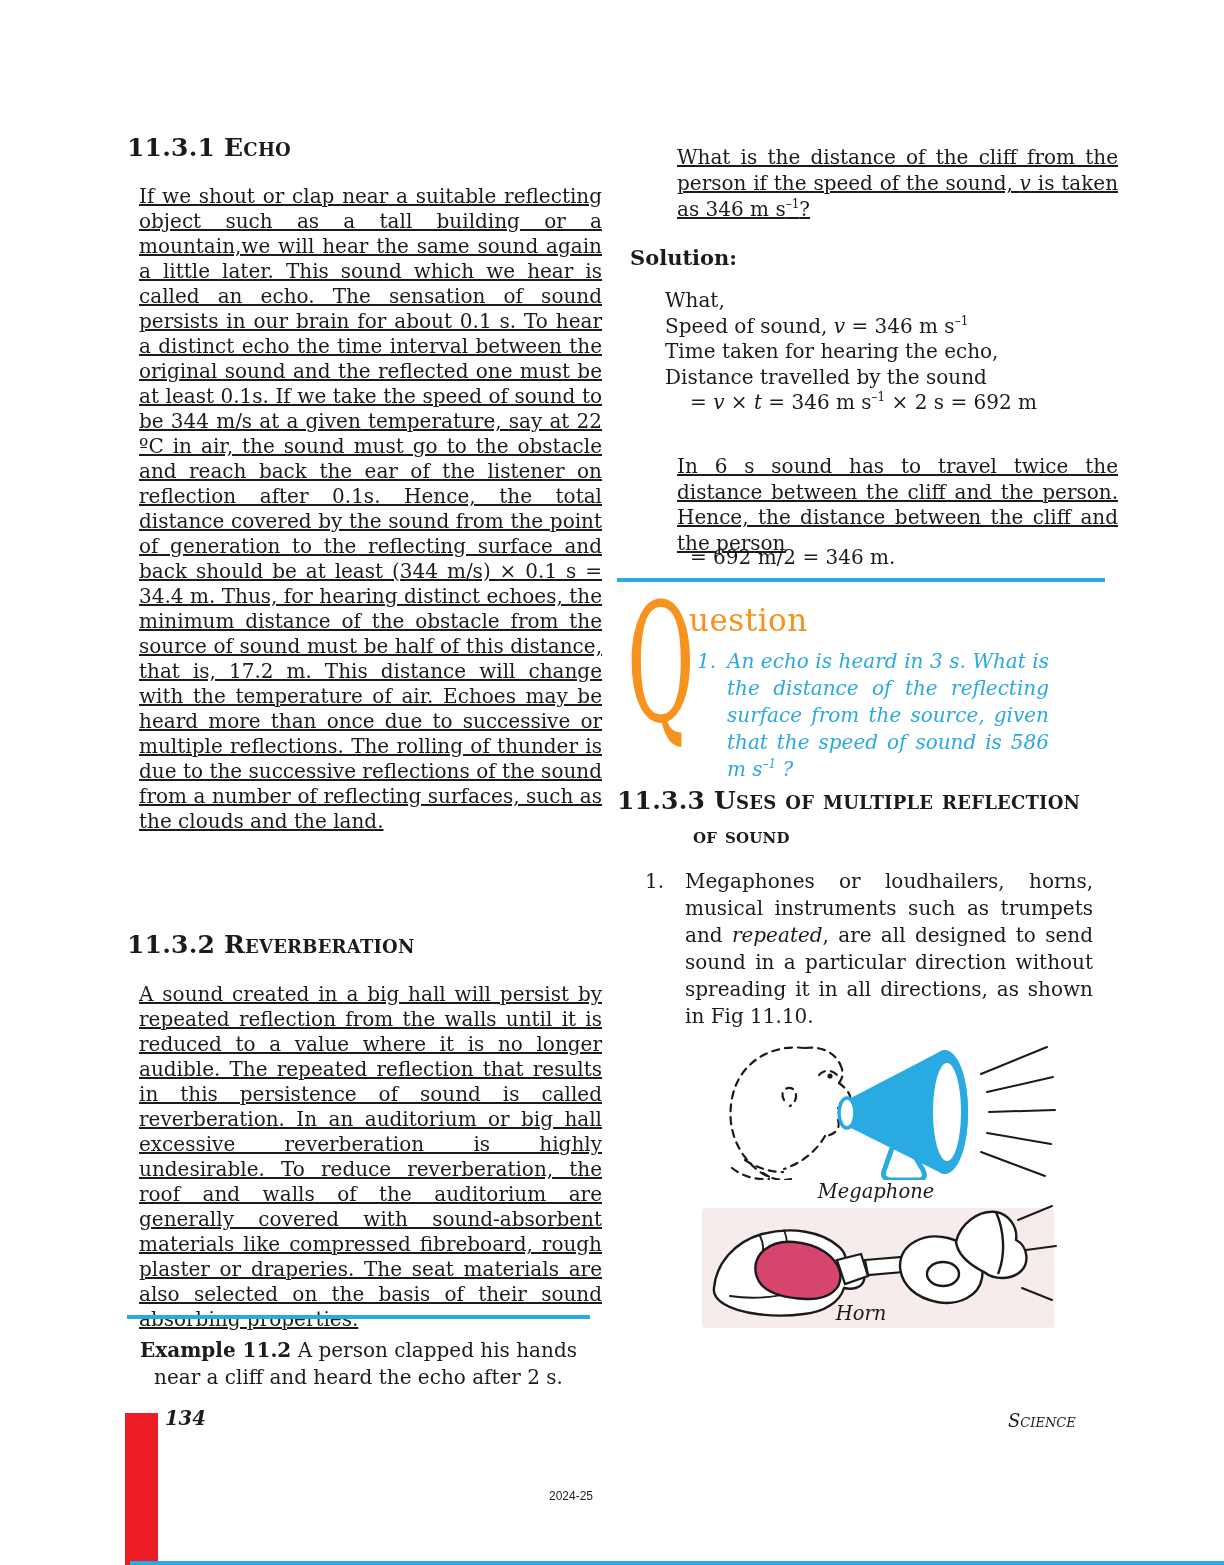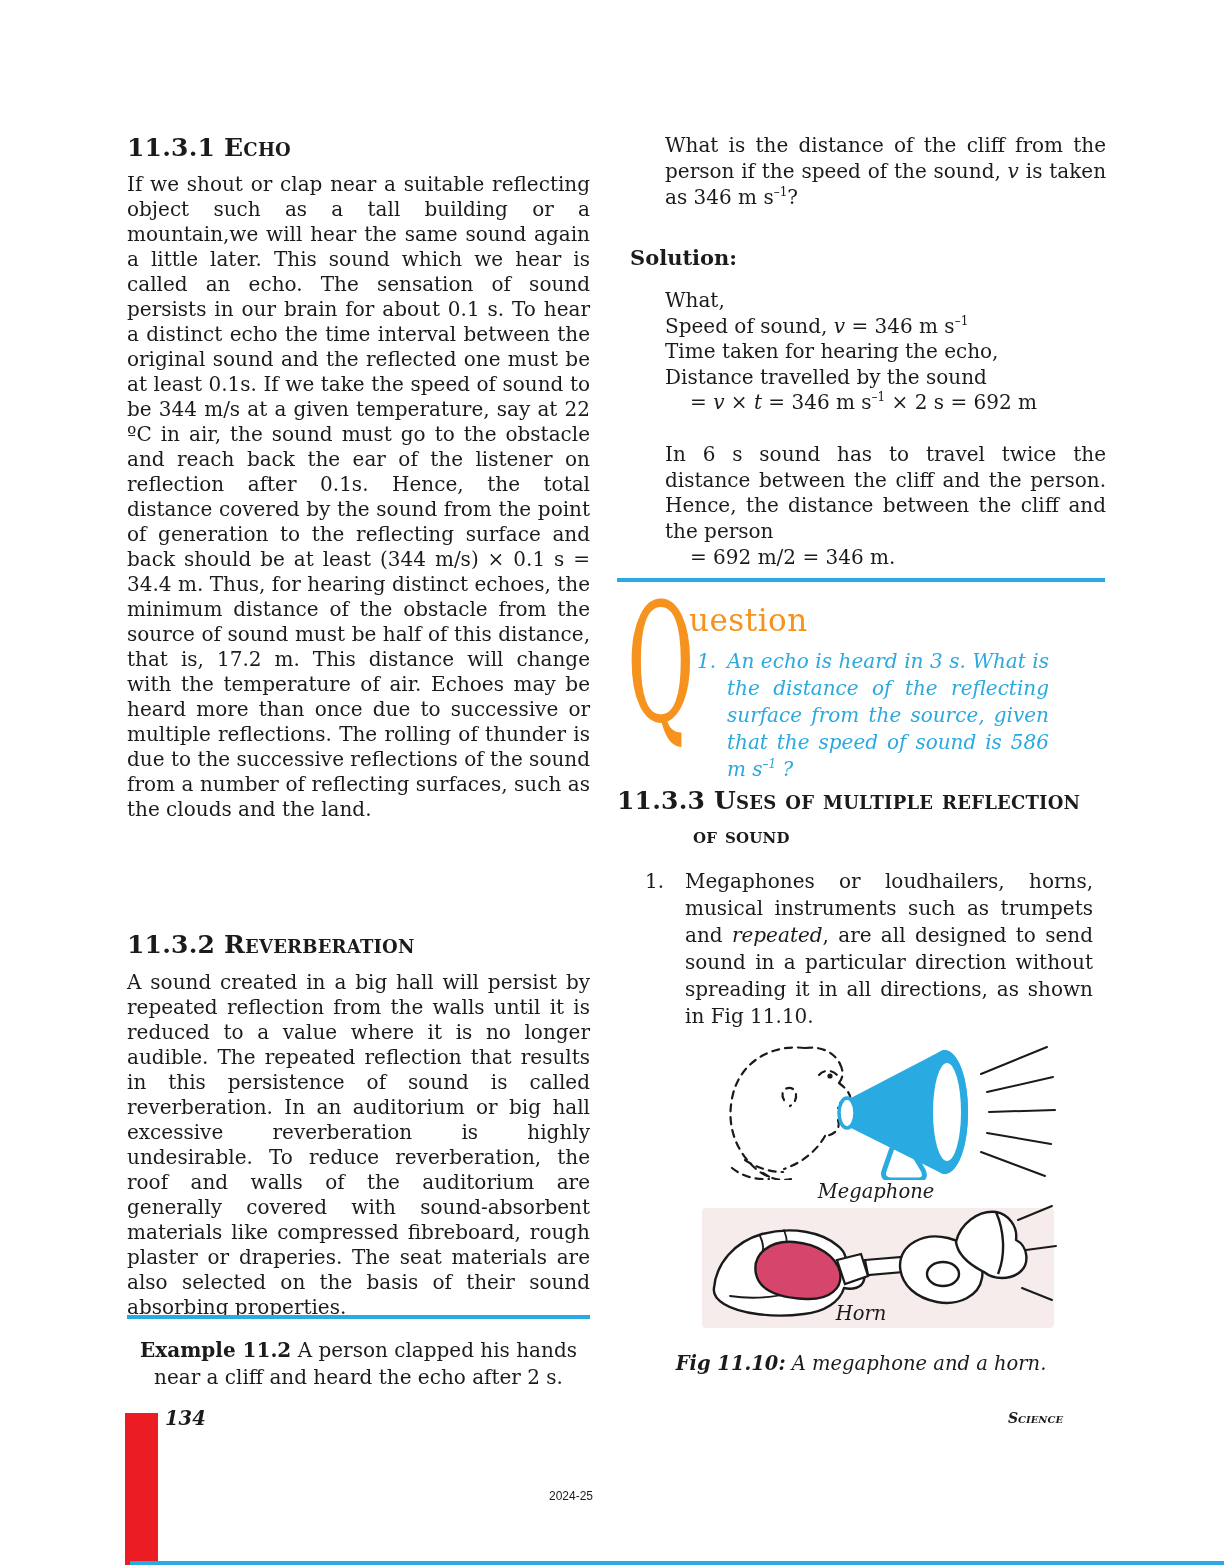--- a/index.html
+++ b/index.html
@@ -2,21 +2,21 @@
 <html><head>
 <meta charset="utf-8">
 <style>
   html,body{margin:0;padding:0;background:#e8e8e8;}
   .page{
     position:relative;width:1224px;height:1565px;margin:0 auto;
     background:#ffffff;overflow:hidden;
     font-family:"DejaVu Serif","Liberation Serif",serif;color:#1b1b1b;
   }
   .abs{position:absolute;}
-  p{margin:0;}
+  p{margin:12px;text-decoration:underline;}
   .just{text-align:justify;}
   .bodytext{font-size:20px;line-height:25px;}
   .sec-head{font-size:25px;font-weight:bold;letter-spacing:.2px;white-space:nowrap;}
   .sc{font-variant:small-caps;}
   sup.e{font-size:12px;line-height:0;vertical-align:super;}
   i{font-style:italic;}
   .rule{height:4px;background:#29ABE2;}
   .sol-line{font-size:20px;line-height:25.5px;}
   .q-big{
     display:inline-block;font-size:165px;line-height:.78;
@@ -24,21 +24,21 @@
     color:#F6921E;font-weight:normal;
   }
   .q-word{font-size:31px;color:#F6921E;letter-spacing:.5px;}
   .q-item{display:flex;color:#2AA9DF;font-style:italic;font-size:20px;line-height:27px;}
   .q-num{width:30px;flex:none;}
   .q-text{text-align:justify;}
   .list-item{display:flex;font-size:20px;line-height:27px;}
   .list-num{width:40px;flex:none;}
   .fig-cap{font-style:italic;font-size:19.5px;text-align:center;}
   .footer-num{font-size:19.5px;font-weight:bold;}
-  .brand{font-size:14px;font-style:italic;font-variant:small-caps;font-weight:bold;}
+  .brand{font-size:18px;font-style:italic;font-variant:small-caps;}
   .edition{font-family:"Liberation Sans","DejaVu Sans",sans-serif;font-size:12px;}
 </style>
 </head>
 <body>
 
 <div class="page">
 
   <div class="abs sec-head" style="left:127px;top:133px;">
     <span>11.3.1</span>
     <span class="sc">Echo</span>
@@ -159,23 +159,20 @@
     </g>
     <ellipse cx="243" cy="70" rx="16" ry="12" fill="none" stroke="#1a1a1a" stroke-width="2.4"></ellipse>
     <g stroke="#1a1a1a" stroke-width="2" stroke-linecap="round">
       <line x1="318" y1="16" x2="352" y2="2"></line>
       <line x1="326" y1="46" x2="356" y2="42"></line>
       <line x1="322" y1="84" x2="352" y2="96"></line>
     </g>
   </svg>
   <div class="fig-cap abs" style="left:617px;top:1302px;width:488px;">Horn</div>
 
-  <div class="fig-cap abs" style="left:617px;top:1352px;width:488px;">
-    <b>Fig 11.10:</b><span>  A megaphone and a horn.</span>
-  </div>
 
   <div class="abs" style="left:125px;top:1413px;width:33px;height:152px;background:#EC1C24;"></div>
   <div class="abs footer-num" style="left:165px;top:1407px;font-style:italic;">134</div>
   <div class="abs brand" style="left:1008px;top:1410px;">Science</div>
   <div class="abs edition" style="left:549px;top:1489px;">2024-25</div>
   <div class="abs" style="left:130px;top:1561px;width:1094px;height:4px;background:#29ABE2;"></div>
 
 </div>
 
 </body></html>

